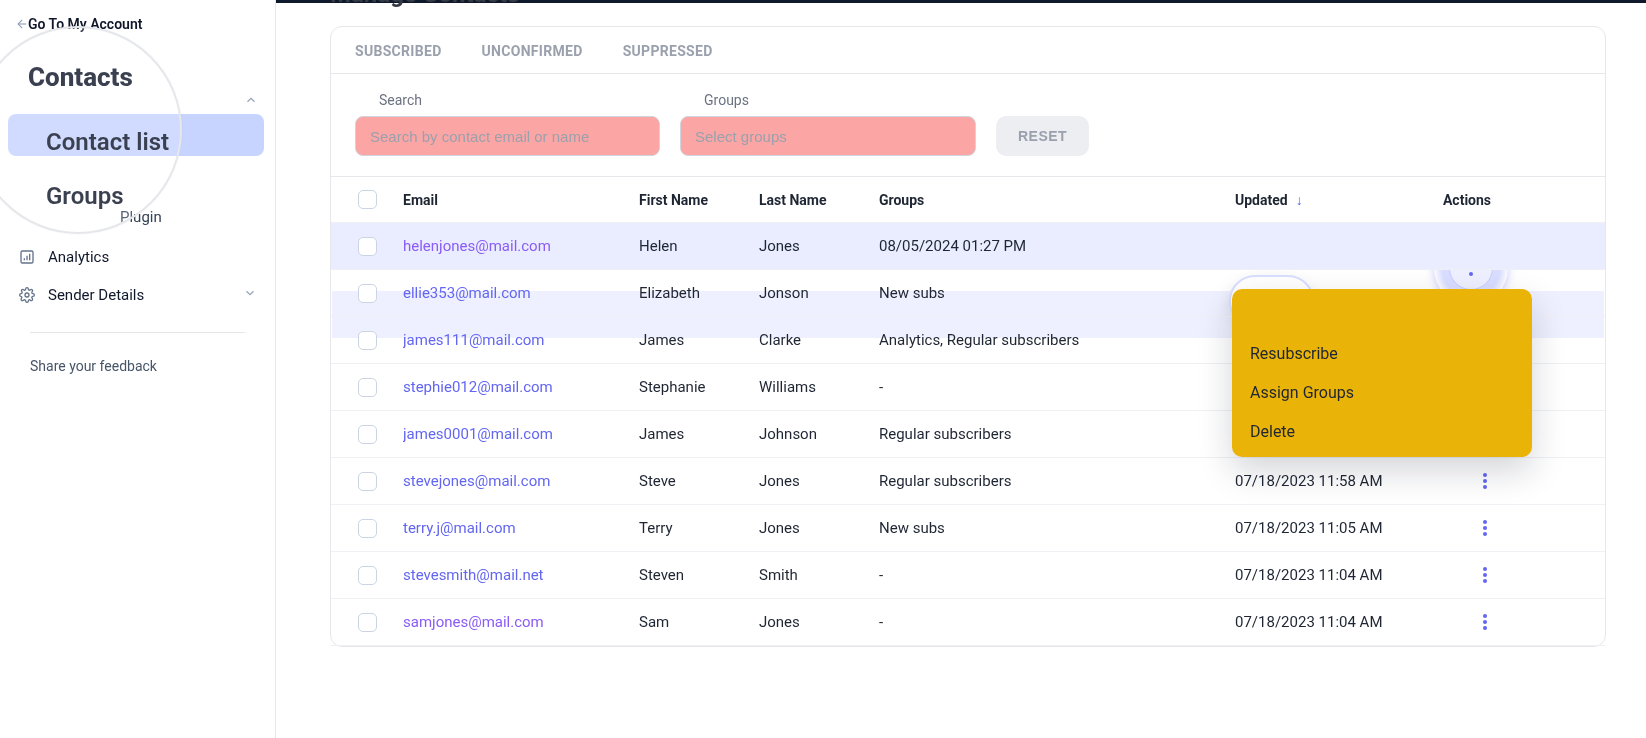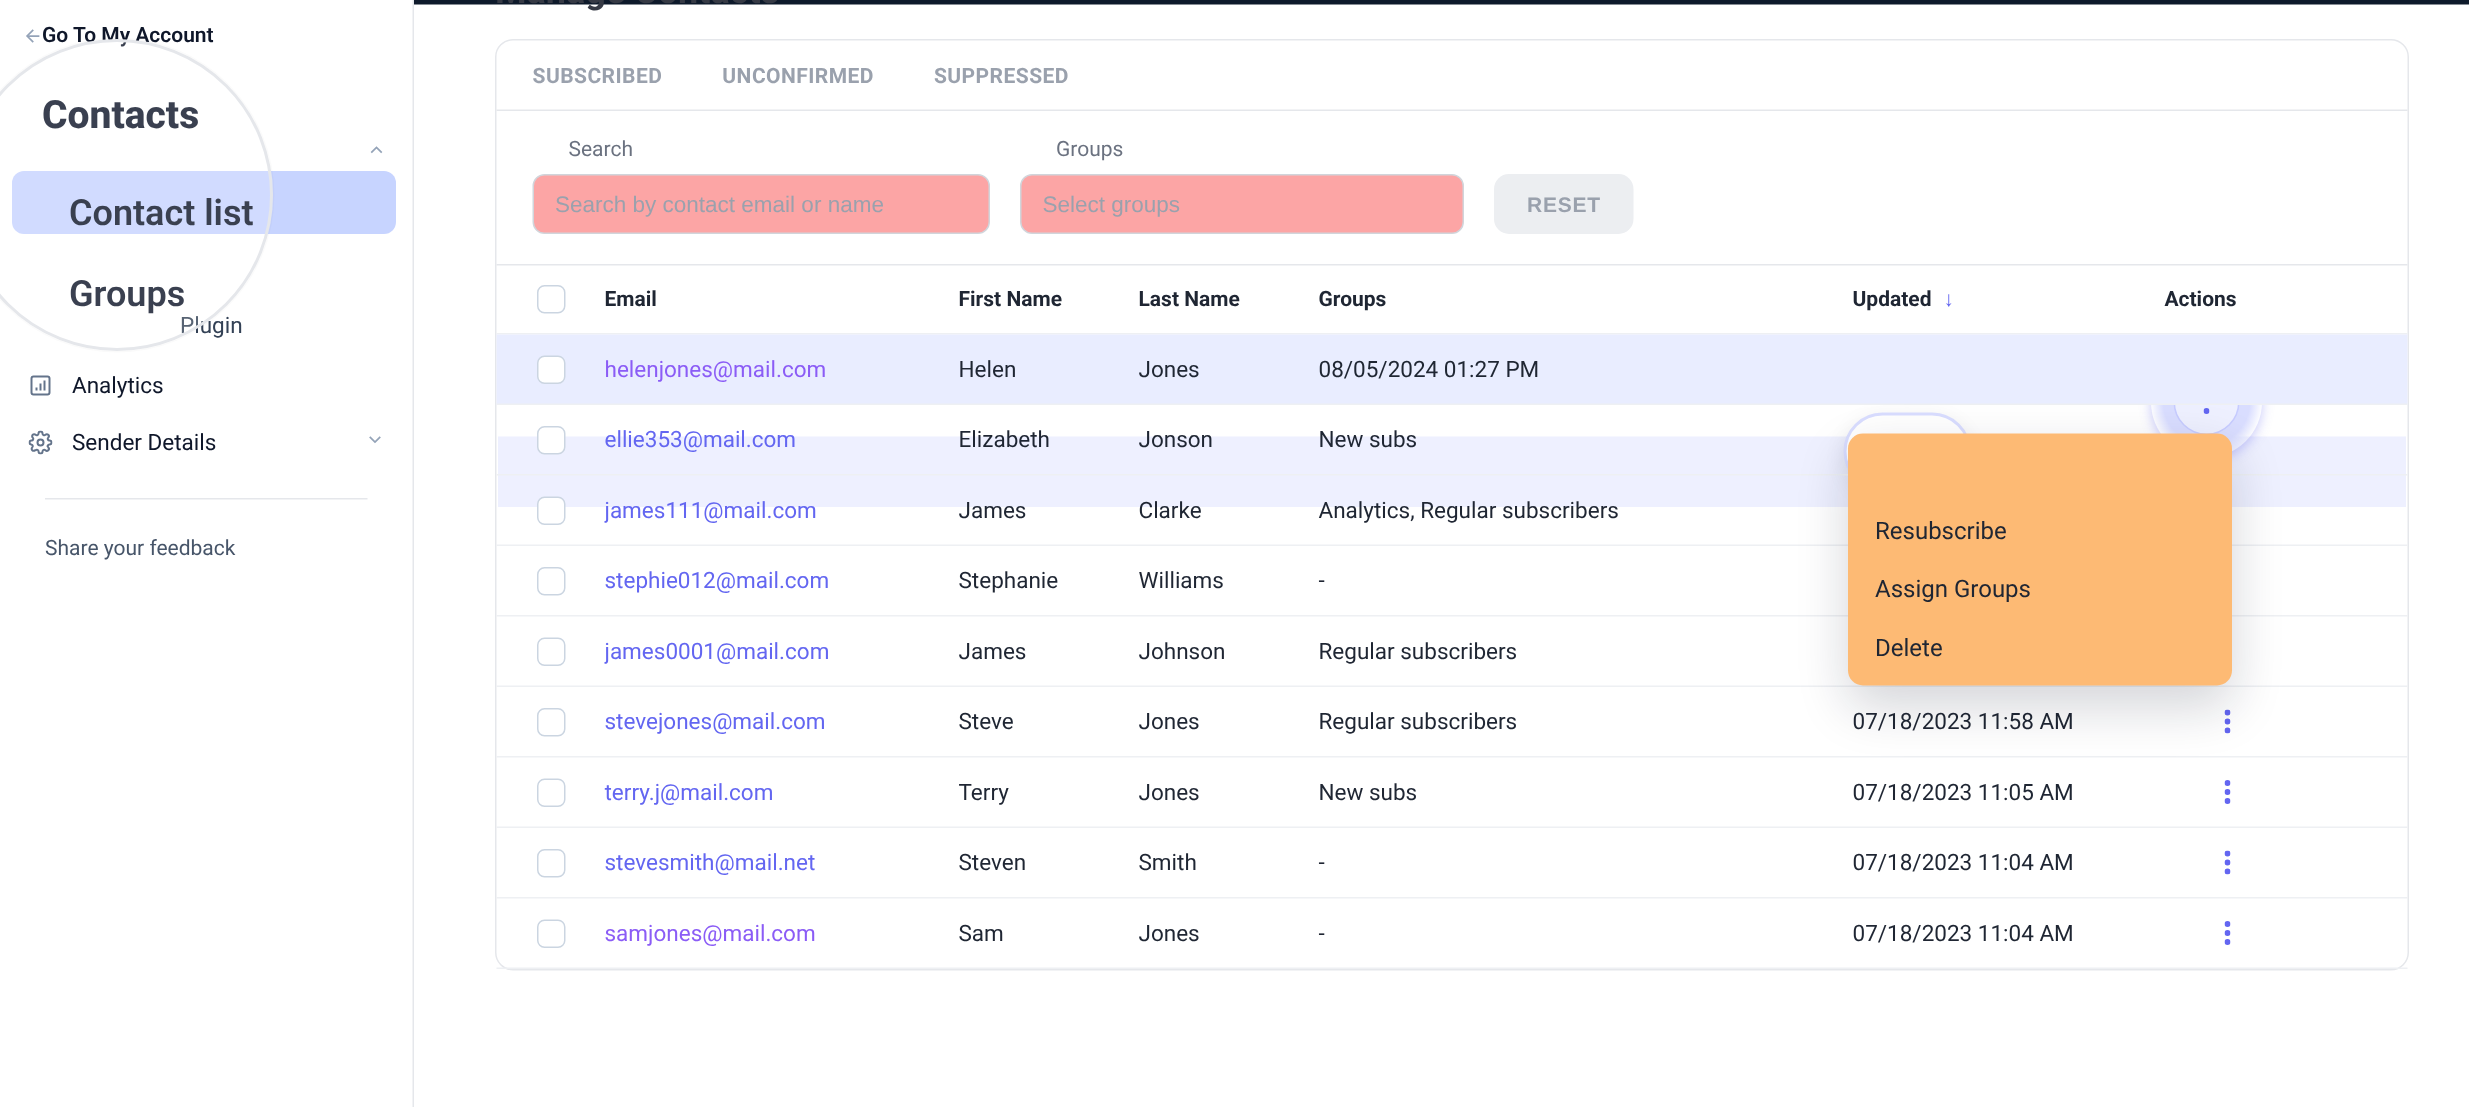--- a/index.html
+++ b/index.html
@@ -58,21 +58,21 @@
   .circle-hi { position:absolute; border-radius:50%; border:2px solid #e5e7eb; background:rgba(255,255,255,0.18); pointer-events:none; box-shadow:0 0 0 1px rgba(0,0,0,0.02);}
   .circle-contacts { width:208px; height:208px; left:-26px; top:26px; }
   .contacts-label { font-size:26px; font-weight:800; position:absolute; left:28px; top:62px; color:#0f172a;}
   .contactlist-label { font-size:24px; font-weight:600; position:absolute; left:46px; top:128px; color:#0f172a;}
   .groups-label { font-size:24px; font-weight:600; position:absolute; left:46px; top:182px; color:#0f172a;}
   .chev-small { color:#94a3b8; }
   
   .actions-hi-circle { position:absolute; width:74px; height:74px; border-radius:50%; background:radial-gradient(circle, #d9ddff 0%, #d9ddff 55%, rgba(217,221,255,0) 72%); box-shadow:0 2px 8px rgba(99,102,241,.35); pointer-events:none; }
   .actions-hi-inner { position:absolute; width:44px; height:44px; border-radius:50%; background:#eef0ff; border:1px solid #c7ccff; display:flex; align-items:center; justify-content:center; color:#6366f1;}
   .edit-bubble { position:absolute; height:52px; padding:0 22px; border-radius:26px; background:#fff; border:2px solid #d9ddff; display:flex; align-items:center; font-size:22px; color:#334155; box-shadow:0 4px 14px rgba(0,0,0,.08);}
-  .menu { position:absolute; width:256px; background:#fdba74; border-radius:10px; box-shadow:0 14px 34px rgba(15,23,42,.18); padding:6px 0; z-index:40;}
+  .menu { position:absolute; width:300px; background:#eab308; border-radius:10px; box-shadow:0 14px 34px rgba(15,23,42,.18); padding:6px 0; z-index:40;}
   .menu-item { padding:10px 18px; font-size:16px; color:#1f2633; cursor:pointer;}
 </style>
 </head>
 <body>
 
 <div class="topbar"></div>
 
 <div class="app">
 
   <aside class="sidebar">

